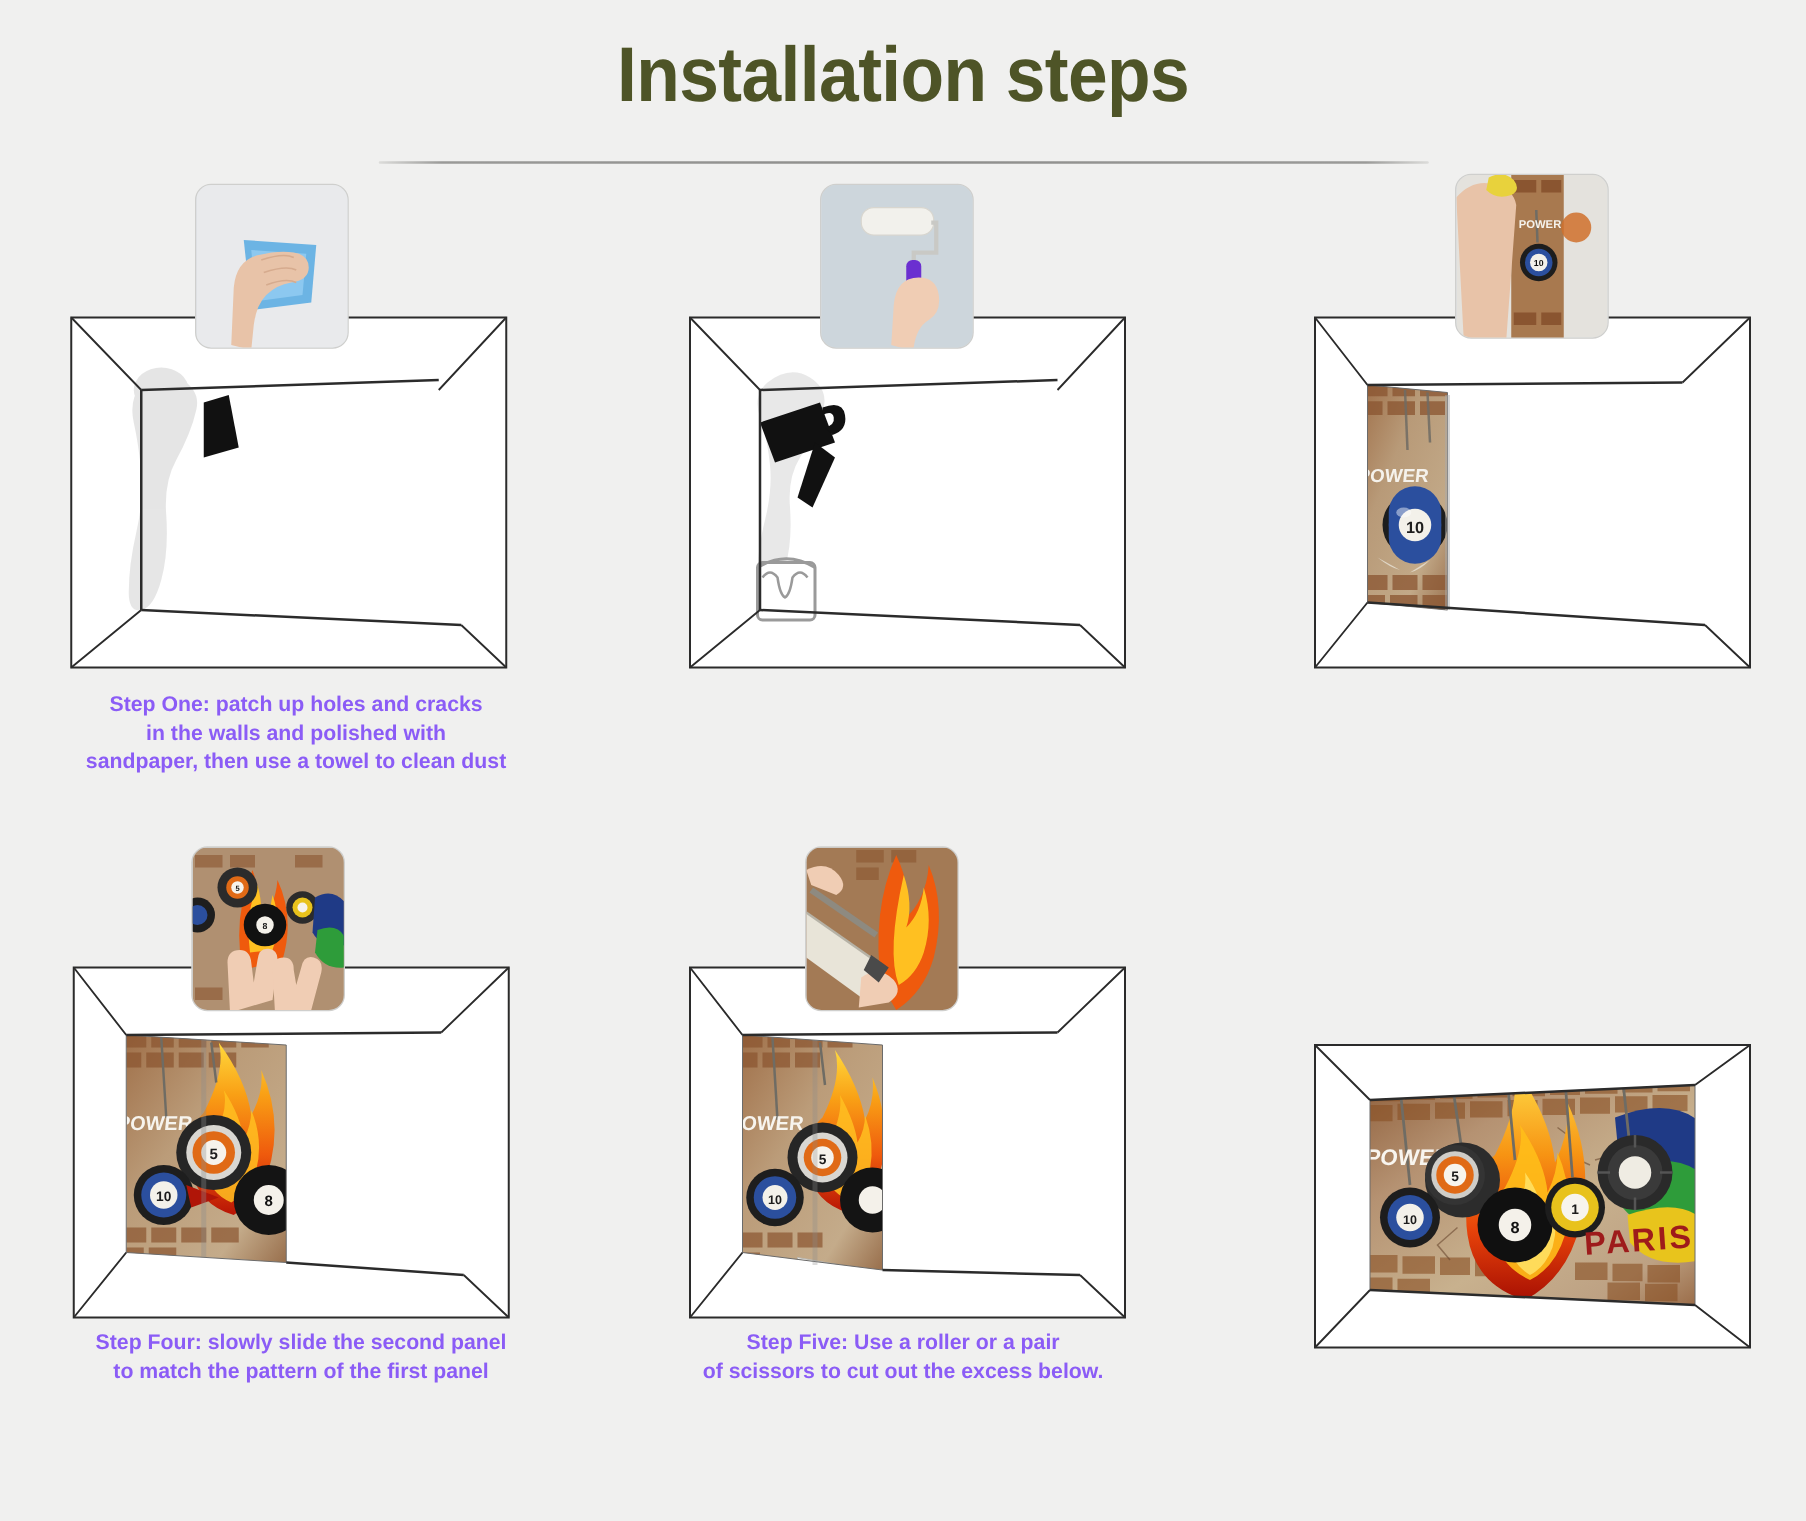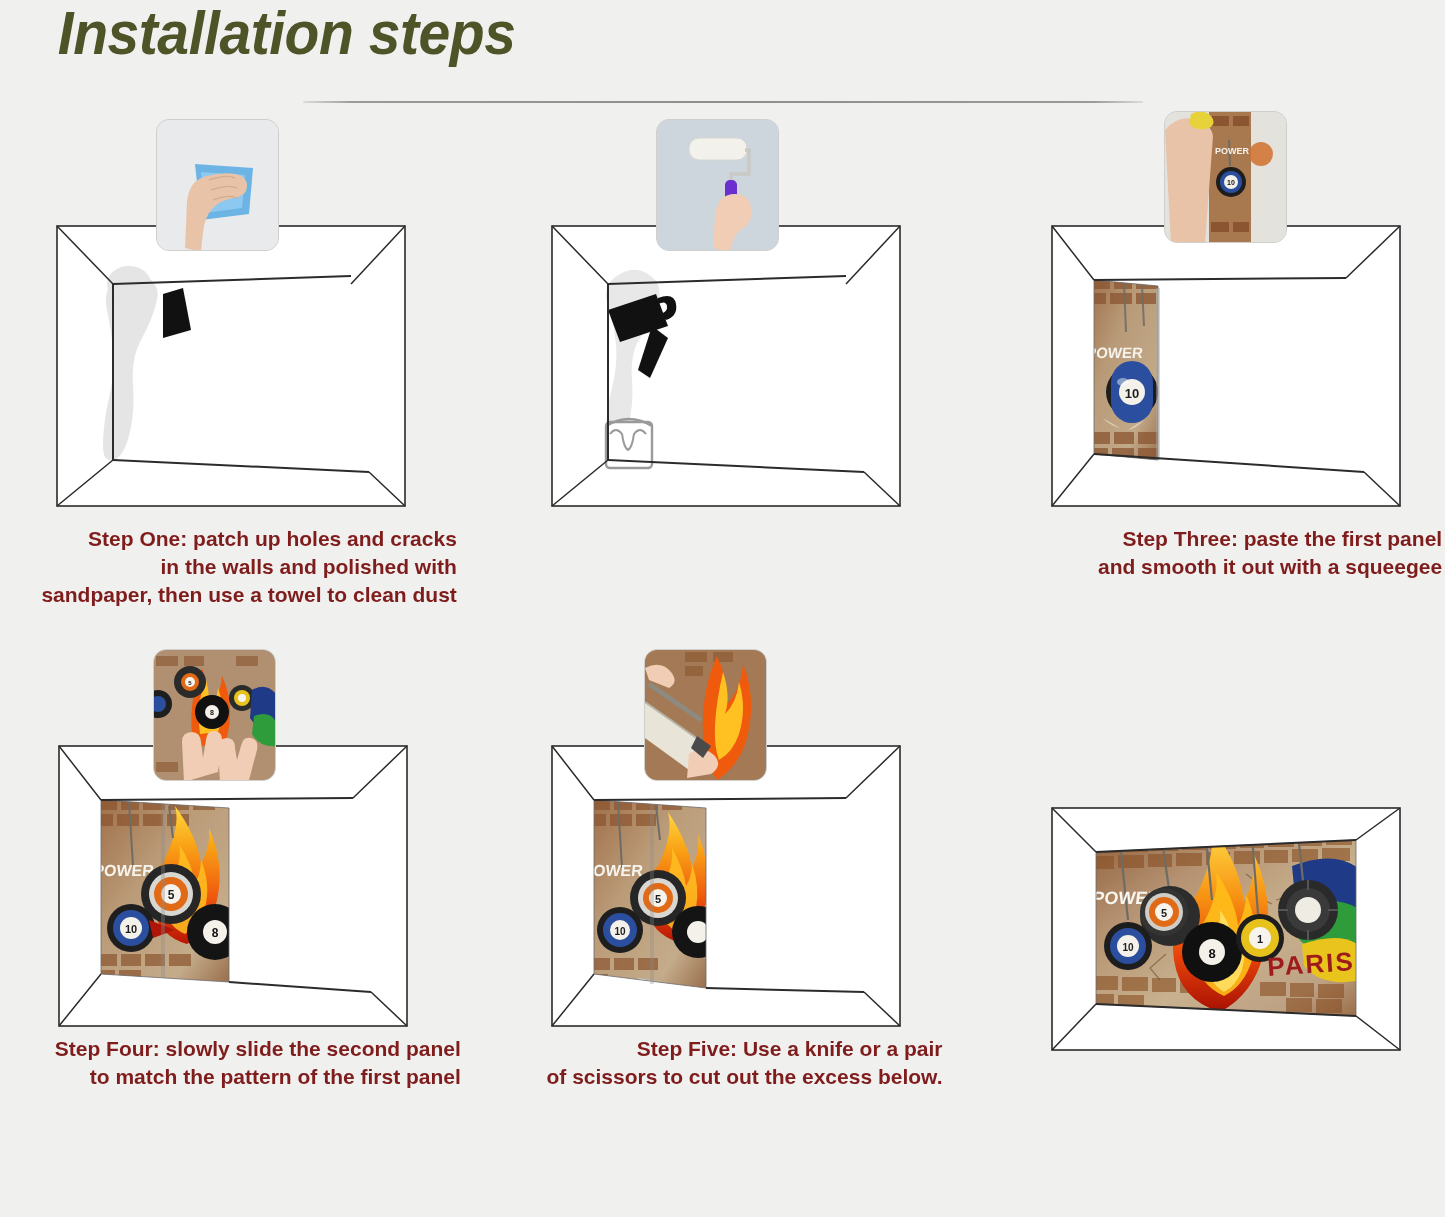--- a/index.html
+++ b/index.html
@@ -10,22 +10,22 @@
     height: 1217px;
     background: #f0f0ef;
     font-family: "Liberation Sans", sans-serif;
     overflow: hidden;
     position: relative;
   }
 
   
   .page-header {
     width: 100%;
-    padding-top: 0;
-    font-style: italic;
+    padding-top: 28px;
+    text-align: center;
   }
   .page-title {
     font-size: 62px;
     font-weight: bold;
     color: #4e5427;
     letter-spacing: -0.5px;
     line-height: 1.05;
     font-stretch: condensed;
     transform: scaleX(0.92);
   }
@@ -69,25 +69,25 @@
     overflow: hidden;
     background: #d7dde0;
     border: 1px solid #cfcfcd;
     z-index: 6;
     top: 0px;
   }
   .thumb svg { display: block; }
 
   
   .step-caption {
-    color: #7f1d1d;
-    font-size: 21px;
+    color: #8b5cf6;
+    font-size: 17px;
     font-weight: bold;
     line-height: 1.33;
-    text-align: right;
+    text-align: center;
     width: 440px;
     margin-top: 6px;
     white-space: pre-line;
   }
 
   
   .cell-1 .illus-wrap { transform: translateX(-10px); }
   .cell-1 .thumb { left: 105px; }
   .cell-2 .illus-wrap { transform: translateX(4px); }
   .cell-2 .thumb { left: 110px; }
@@ -261,22 +261,20 @@
           <circle cx="66" cy="70" r="15" fill="#1d1d1d"></circle>
           <circle cx="66" cy="70" r="11" fill="#2b4f9e"></circle>
           <circle cx="66" cy="70" r="7" fill="#f3f1ea"></circle>
           <text x="66" y="73" font-size="7" font-weight="bold" fill="#111" text-anchor="middle" font-family="Liberation Sans, sans-serif">10</text>
           <circle cx="96" cy="42" r="12" fill="#d0702c" opacity="0.85"></circle>
           <path d="M0 18 q14 -16 32 -10 q14 4 16 16 L40 132 L6 132 Z" fill="#e8c3a8"></path>
           <path d="M26 2 q12 -6 20 2 q6 8 -2 12 q-12 4 -20 -4 Z" fill="#e8d23c"></path>
         </svg>
       </div>
     </div>
-    <div class="step-caption">Step Three: paste the first panel
-and smooth it out with a squeegee</div>
   </div>
 
   <div class="step-cell cell-4 row-2">
     <div class="illus-wrap">
 
       <svg class="room-svg" width="360" height="290" viewBox="0 0 360 290">
         <defs>
           <linearGradient id="brick4" x1="0" y1="0" x2="1" y2="1">
             <stop offset="0%" stop-color="#9c6a43"></stop>
               <stop offset="40%" stop-color="#bb9c79"></stop>
@@ -471,21 +469,21 @@
           <path d="M78 22 q8 24 2 42 q12 -12 14 -32 q8 26 0 52 q-6 18 -20 26 q-10 -26 4 -88 Z" fill="#ffc021"></path>
           <path d="M0 52 L60 94 L44 120 L0 88 Z" fill="#e8e4d8"></path>
           <path d="M0 52 L60 94" stroke="#b6b2a6" stroke-width="2"></path>
           <path d="M4 34 L56 70" stroke="#8e8a80" stroke-width="5"></path>
           <path d="M0 18 q16 -8 26 4 q8 10 -2 16 L4 30 Z" fill="#f0cdb4"></path>
           <path d="M44 104 q14 -10 26 2 q8 10 -4 18 l-24 4 Z" fill="#f0cdb4"></path>
           <path d="M52 86 L66 96 L58 108 L46 98 Z" fill="#4a4a4a"></path>
         </svg>
       </div>
     </div>
-    <div class="step-caption">Step Five: Use a knife or a pair
+    <div class="step-caption">Step Five: Use a roller or a pair
 of scissors to cut out the excess below.</div>
   </div>
 
   <div class="step-cell cell-6 row-2">
     <div class="illus-wrap">
 
       <svg class="room-svg" width="360" height="250" viewBox="0 0 360 250">
         <defs>
           <linearGradient id="brick6" x1="0" y1="0" x2="1" y2="1">
             <stop offset="0%" stop-color="#8f5f3b"></stop>

